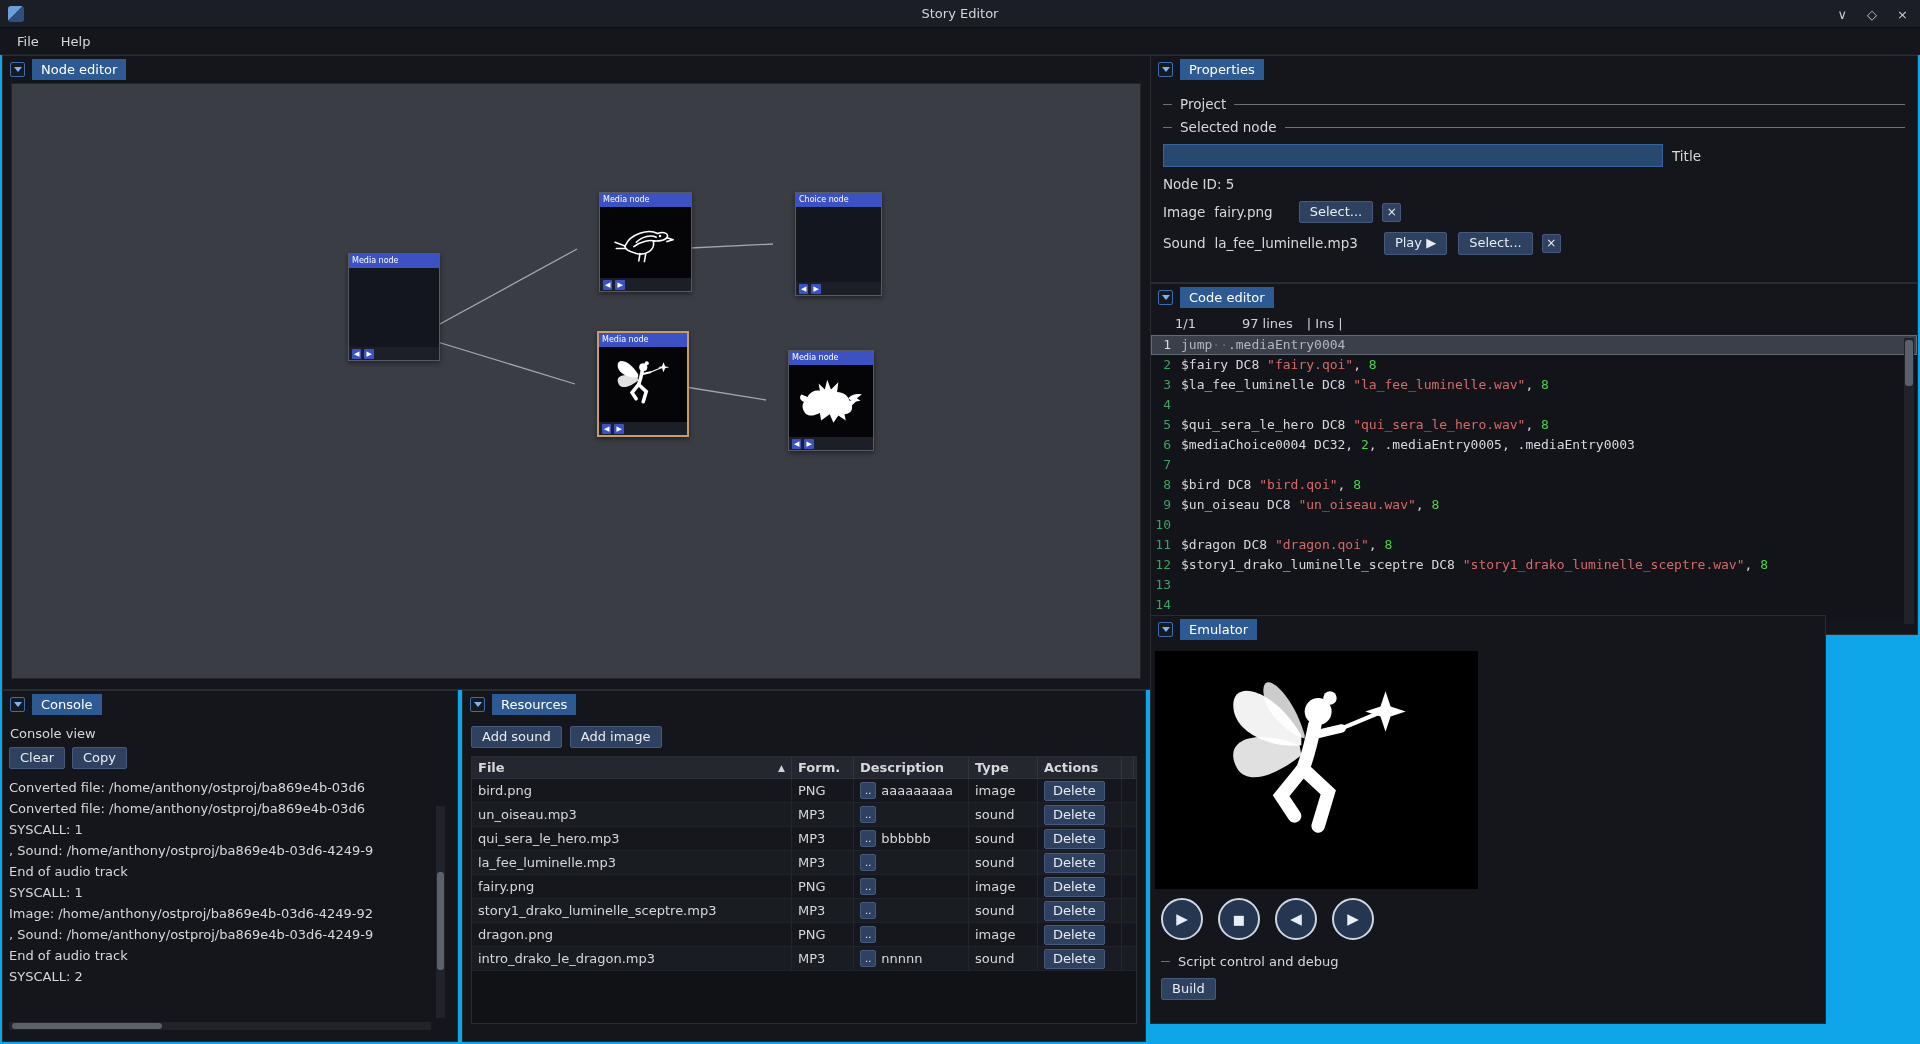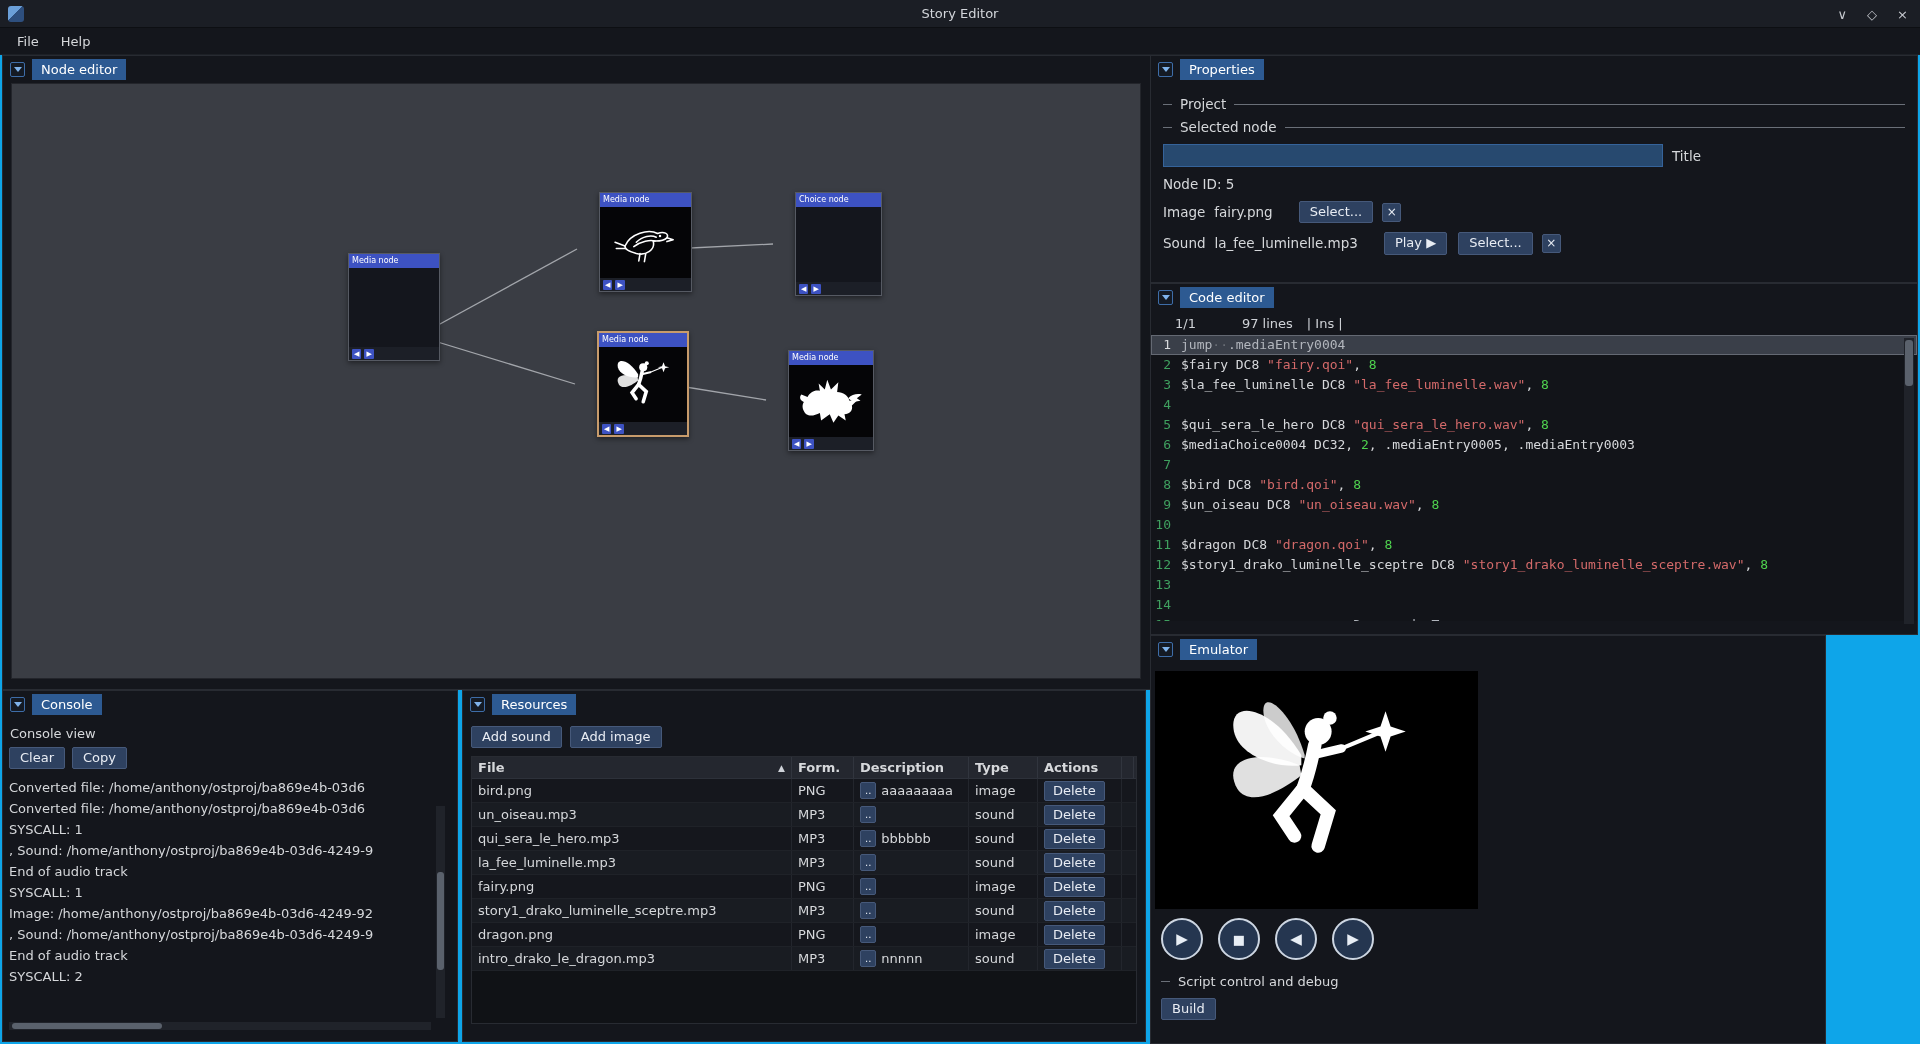--- a/index.html
+++ b/index.html
@@ -117,21 +117,21 @@
   .lt { white-space:pre; color:#d6d8db; }
   .tk-d { color:#d6d8db; }
   .tk-dim { color:#b2b6bd; }
   .tk-ws { color:#6a6f77; }
   .tk-s { color:#d46a6a; }
   .tk-n { color:#4fd34f; }
   #code-editor .vscroll { right:3px; top:54px; height:286px; width:10px; }
   #code-editor .vthumb { top:2px; height:46px; width:8px; }
 
   
-  #emulator { left:1150px; top:580px; width:676px; height:409px; }
+  #emulator { left:1150px; top:560px; width:676px; height:409px; }
   .emu-body { padding:8px 12px 0 4px; }
   .screen { margin-left:0; width:323px; height:238px; background:#000; display:flex;
             align-items:center; justify-content:center; }
   .screen svg { height:92%; }
   .emu-controls { display:flex; gap:15px; margin:9px 0 0 6px; }
   .ebtn { width:42px; height:42px; border-radius:50%; background:#253650; border:2px solid #cdd6e2;
           color:#e8eef5; font-size:15px; display:flex; align-items:center; justify-content:center;
           font-family:inherit; padding:0; }
   .g-stop { font-size:13px; }
   .script-divider { display:flex; align-items:center; margin:14px 0 0 6px; font-size:13px; }

